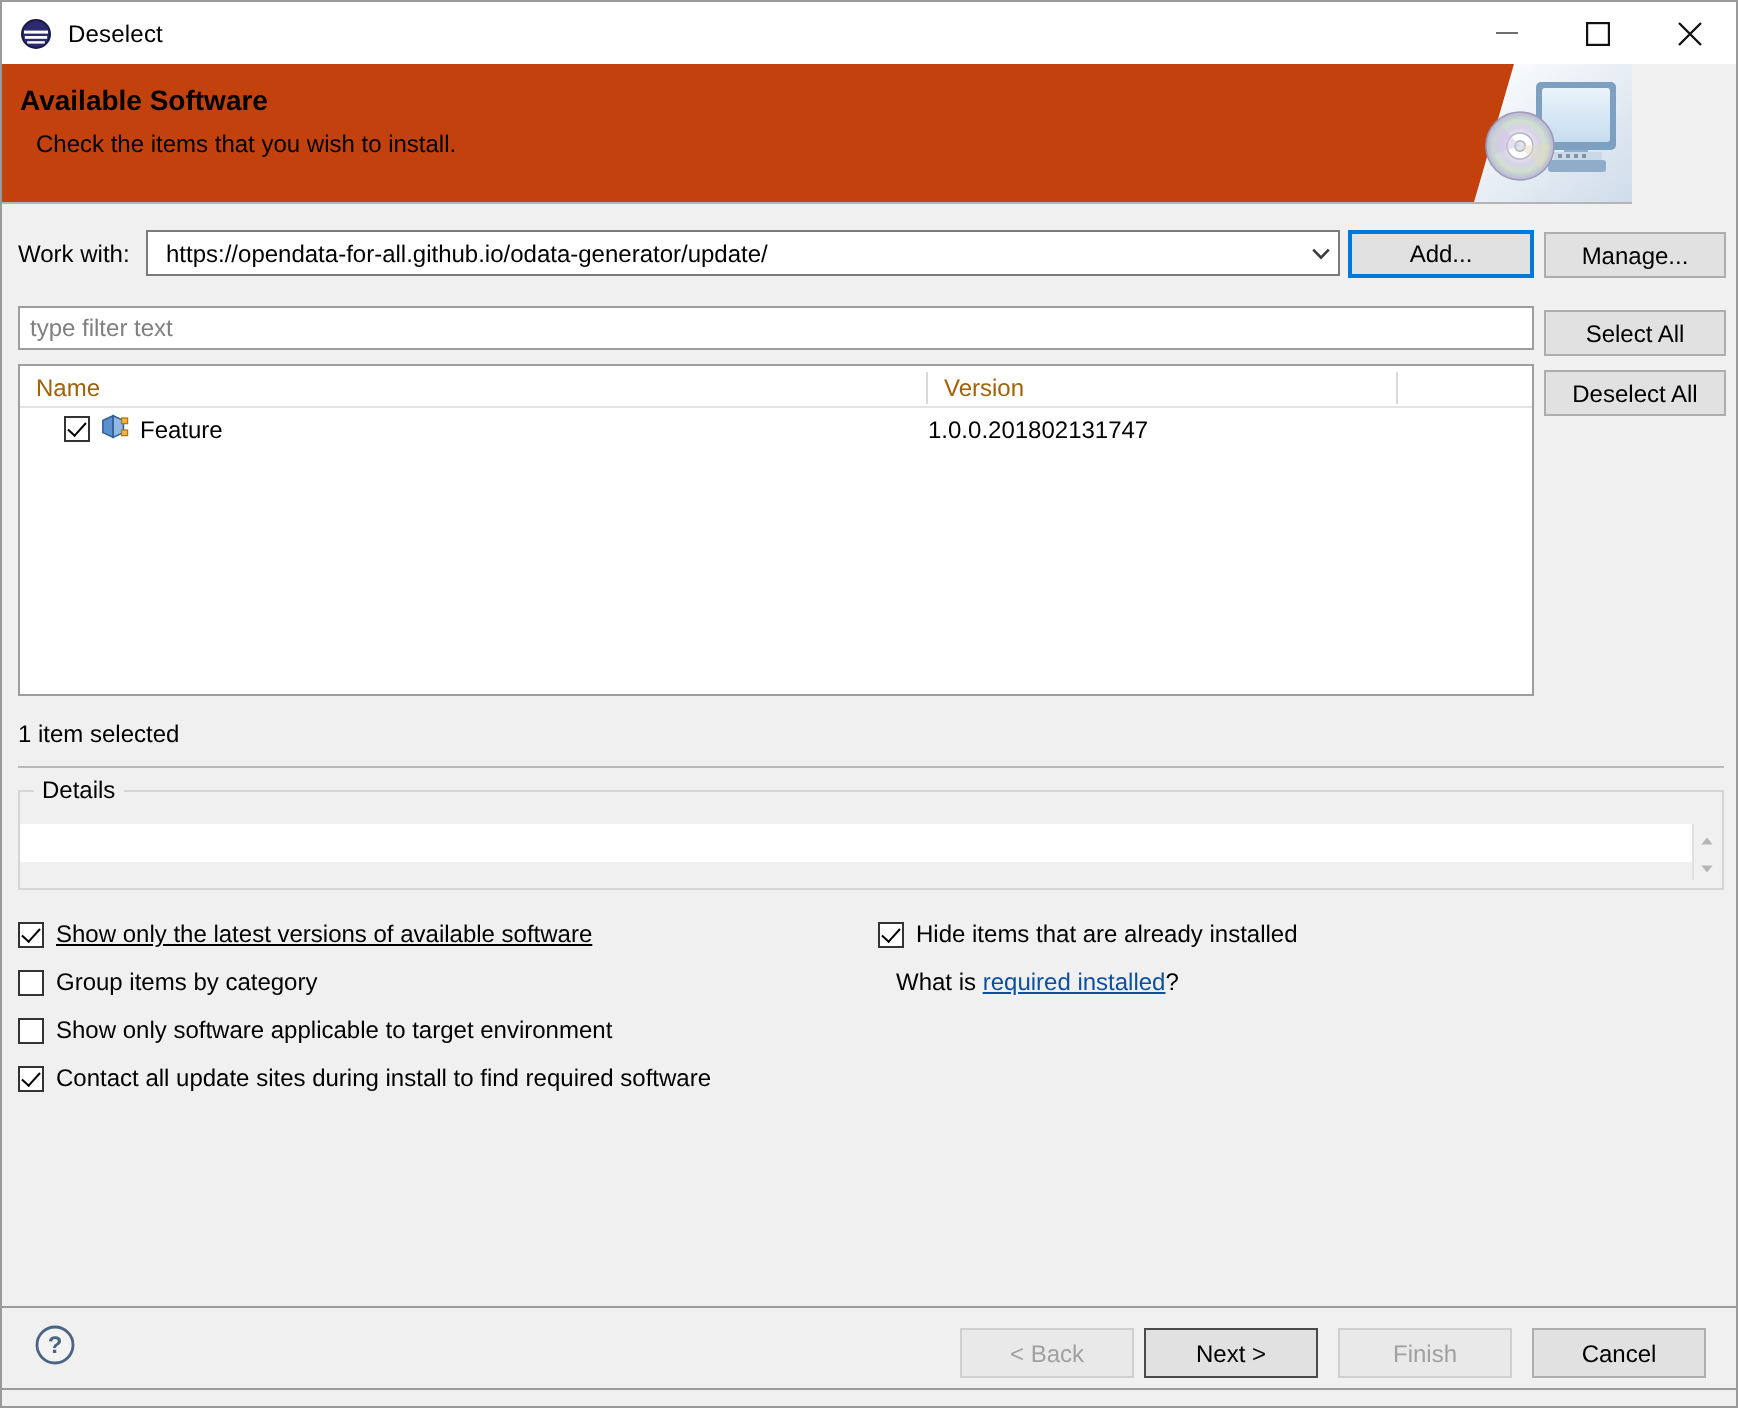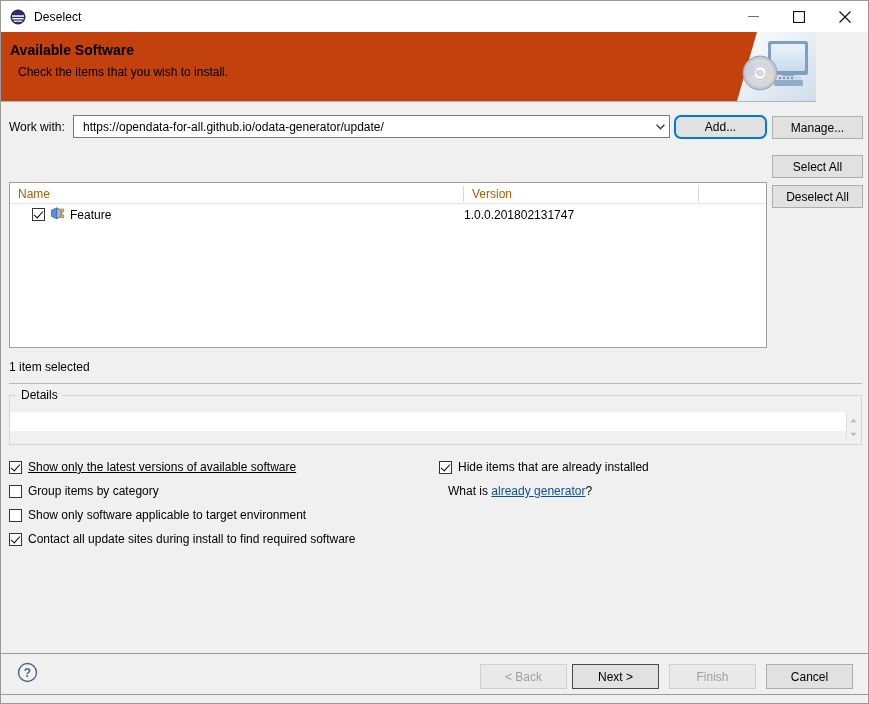--- a/index.html
+++ b/index.html
@@ -110,21 +110,21 @@
     display: flex; align-items: center; justify-content: center;
     cursor: default;
   }
   .btn.focused {
     border: 2px solid #0078d7;
     background: #e1e1e1;
   }
   .btn.default-btn { border: 1px solid #4a4a4a; background: #e1e1e1; }
   .btn.disabled { color: #a0a0a0; background: #e9e9e9; border-color: #cfcfcf; }
 
-  #btn-add     { left: 673px; top: 114px; width: 93px; height: 24px; border-radius: 7px; }
+  #btn-add     { left: 673px; top: 114px; width: 93px; height: 24px; }
   #btn-manage  { left: 771px; top: 115px; width: 91px; height: 23px; }
   #btn-selall  { left: 771px; top: 154px; width: 91px; height: 23px; }
   #btn-deselall{ left: 771px; top: 184px; width: 91px; height: 23px; }
 
   
   #filter-box {
     position: absolute; left: 8px; top: 152px;
     width: 758px; height: 22px;
     background: #ffffff;
     border: 1px solid #9e9e9e;
@@ -360,20 +360,23 @@
     <span id="workwith-value">https://opendata-for-all.github.io/odata-generator/update/</span>
     <span class="combo-arrow">
       <svg width="9" height="6" viewBox="0 0 9 6">
           <path d="M0.6 0.8 L4.5 4.8 L8.4 0.8" fill="none" stroke="#3a3a3a" stroke-width="1.3"></path>
         </svg>
     </span>
   </div>
   <div id="btn-add" class="btn focused">Add...</div>
   <div id="btn-manage" class="btn">Manage...</div>
 
+  <div id="filter-box">
+    <span id="filter-placeholder">type filter text</span>
+  </div>
   <div id="btn-selall" class="btn">Select All</div>
   <div id="btn-deselall" class="btn">Deselect All</div>
 
   <div id="table">
     <div id="table-head">
       <div class="th" style="left:0;">Name</div>
       <div class="th-sep" style="left:453px;"></div>
       <div class="th" style="left:454px;">Version</div>
       <div class="th-sep" style="left:688px;"></div>
     </div>
@@ -429,21 +432,21 @@
   <div class="opt" id="opt3">
     <span class="cbx checked"></span>
     <span>Contact all update sites during install to find required software</span>
   </div>
   <div class="opt" id="opt4">
     <span class="cbx checked"></span>
     <span>Hide items that are already installed</span>
   </div>
 
   <div id="whatis">
-    <span>What is </span><a>already generator</a><span>?</span>
+    <span>What is </span><a>required installed</a><span>?</span>
   </div>
 
   <div id="footer-sep"></div>
   <div id="footer">
     <div id="help-icon">
       <svg width="21" height="21" viewBox="0 0 21 21">
         <circle cx="10.5" cy="10.5" r="9" fill="#f3f3f3" stroke="#4a6484" stroke-width="1.4"></circle>
         <text x="10.5" y="14.6" font-family="Liberation Sans, sans-serif" font-size="12" font-weight="bold" fill="#4a6484" text-anchor="middle">?</text>
       </svg>
     </div>

